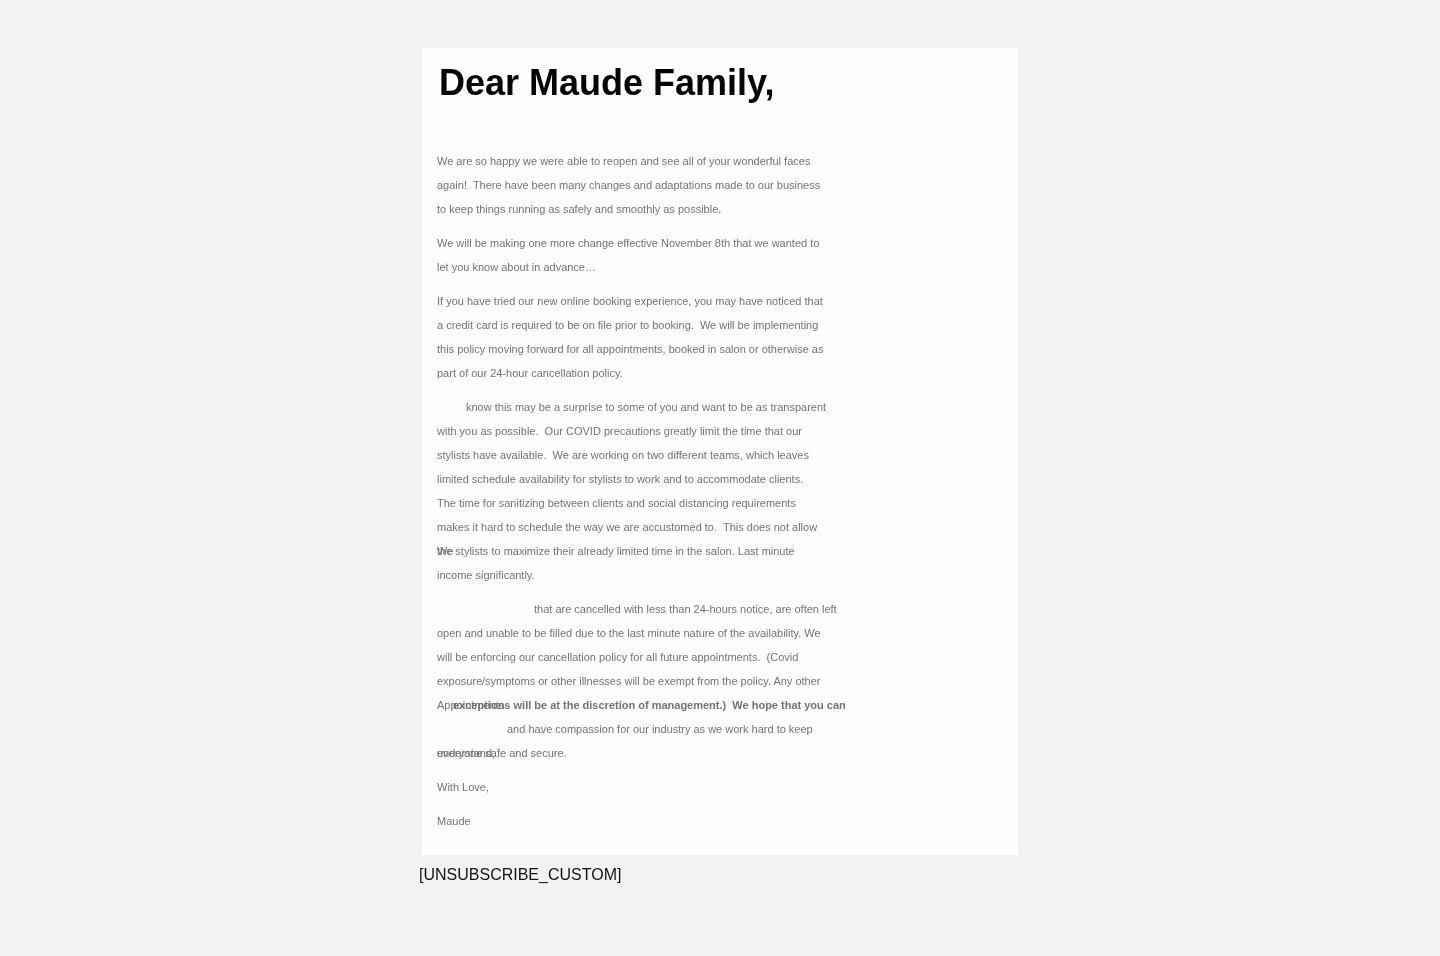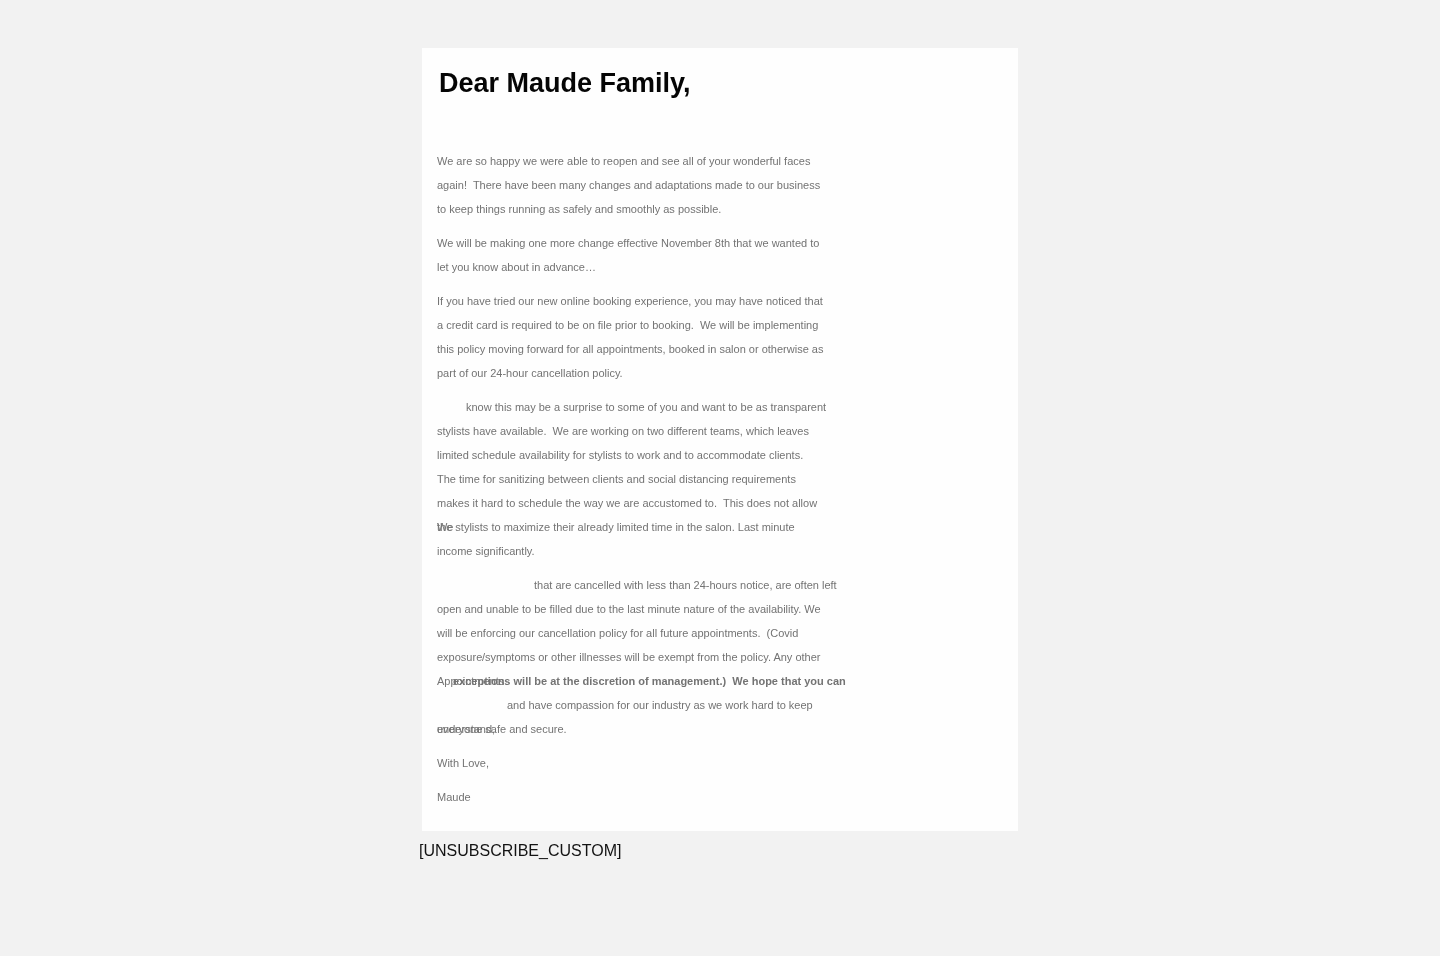--- a/index.html
+++ b/index.html
@@ -21,21 +21,21 @@
     margin: 0 auto;
     padding-top: 48px;
   }
   .card {
     box-sizing: border-box;
     width: 596px;
     background: #fefefe;
     padding: 15px 15px 12px 15px;
   }
   .title {
-    font-size: 27px;
+    font-size: 36px;
     line-height: 40px;
     font-weight: bold;
     color: #050505;
     margin: 0 0 46px 2px;
   }
   .para {
     margin: 10px 0;
   }
   .line {
     position: relative;
@@ -98,20 +98,23 @@
             </div>
             <div class="line">
               <span class="run" style="left: 0px;">part of our 24-hour cancellation policy.</span>
             </div>
           </div>
           <div class="para">
             <div class="line">
               <span class="run" style="left: 29px;">know this may be a surprise to some of you and want to be as transparent</span>
             </div>
             <div class="line">
+              <span class="run" style="left: 0px;">with you as possible.  Our COVID precautions greatly limit the time that our</span>
+            </div>
+            <div class="line">
               <span class="run" style="left: 0px;">stylists have available.  We are working on two different teams, which leaves</span>
             </div>
             <div class="line">
               <span class="run" style="left: 0px;">limited schedule availability for stylists to work and to accommodate clients.</span>
             </div>
             <div class="line">
               <span class="run" style="left: 0px;">The time for sanitizing between clients and social distancing requirements</span>
             </div>
             <div class="line">
               <span class="run" style="left: 0px;">makes it hard to schedule the way we are accustomed to.  This does not allow</span>

